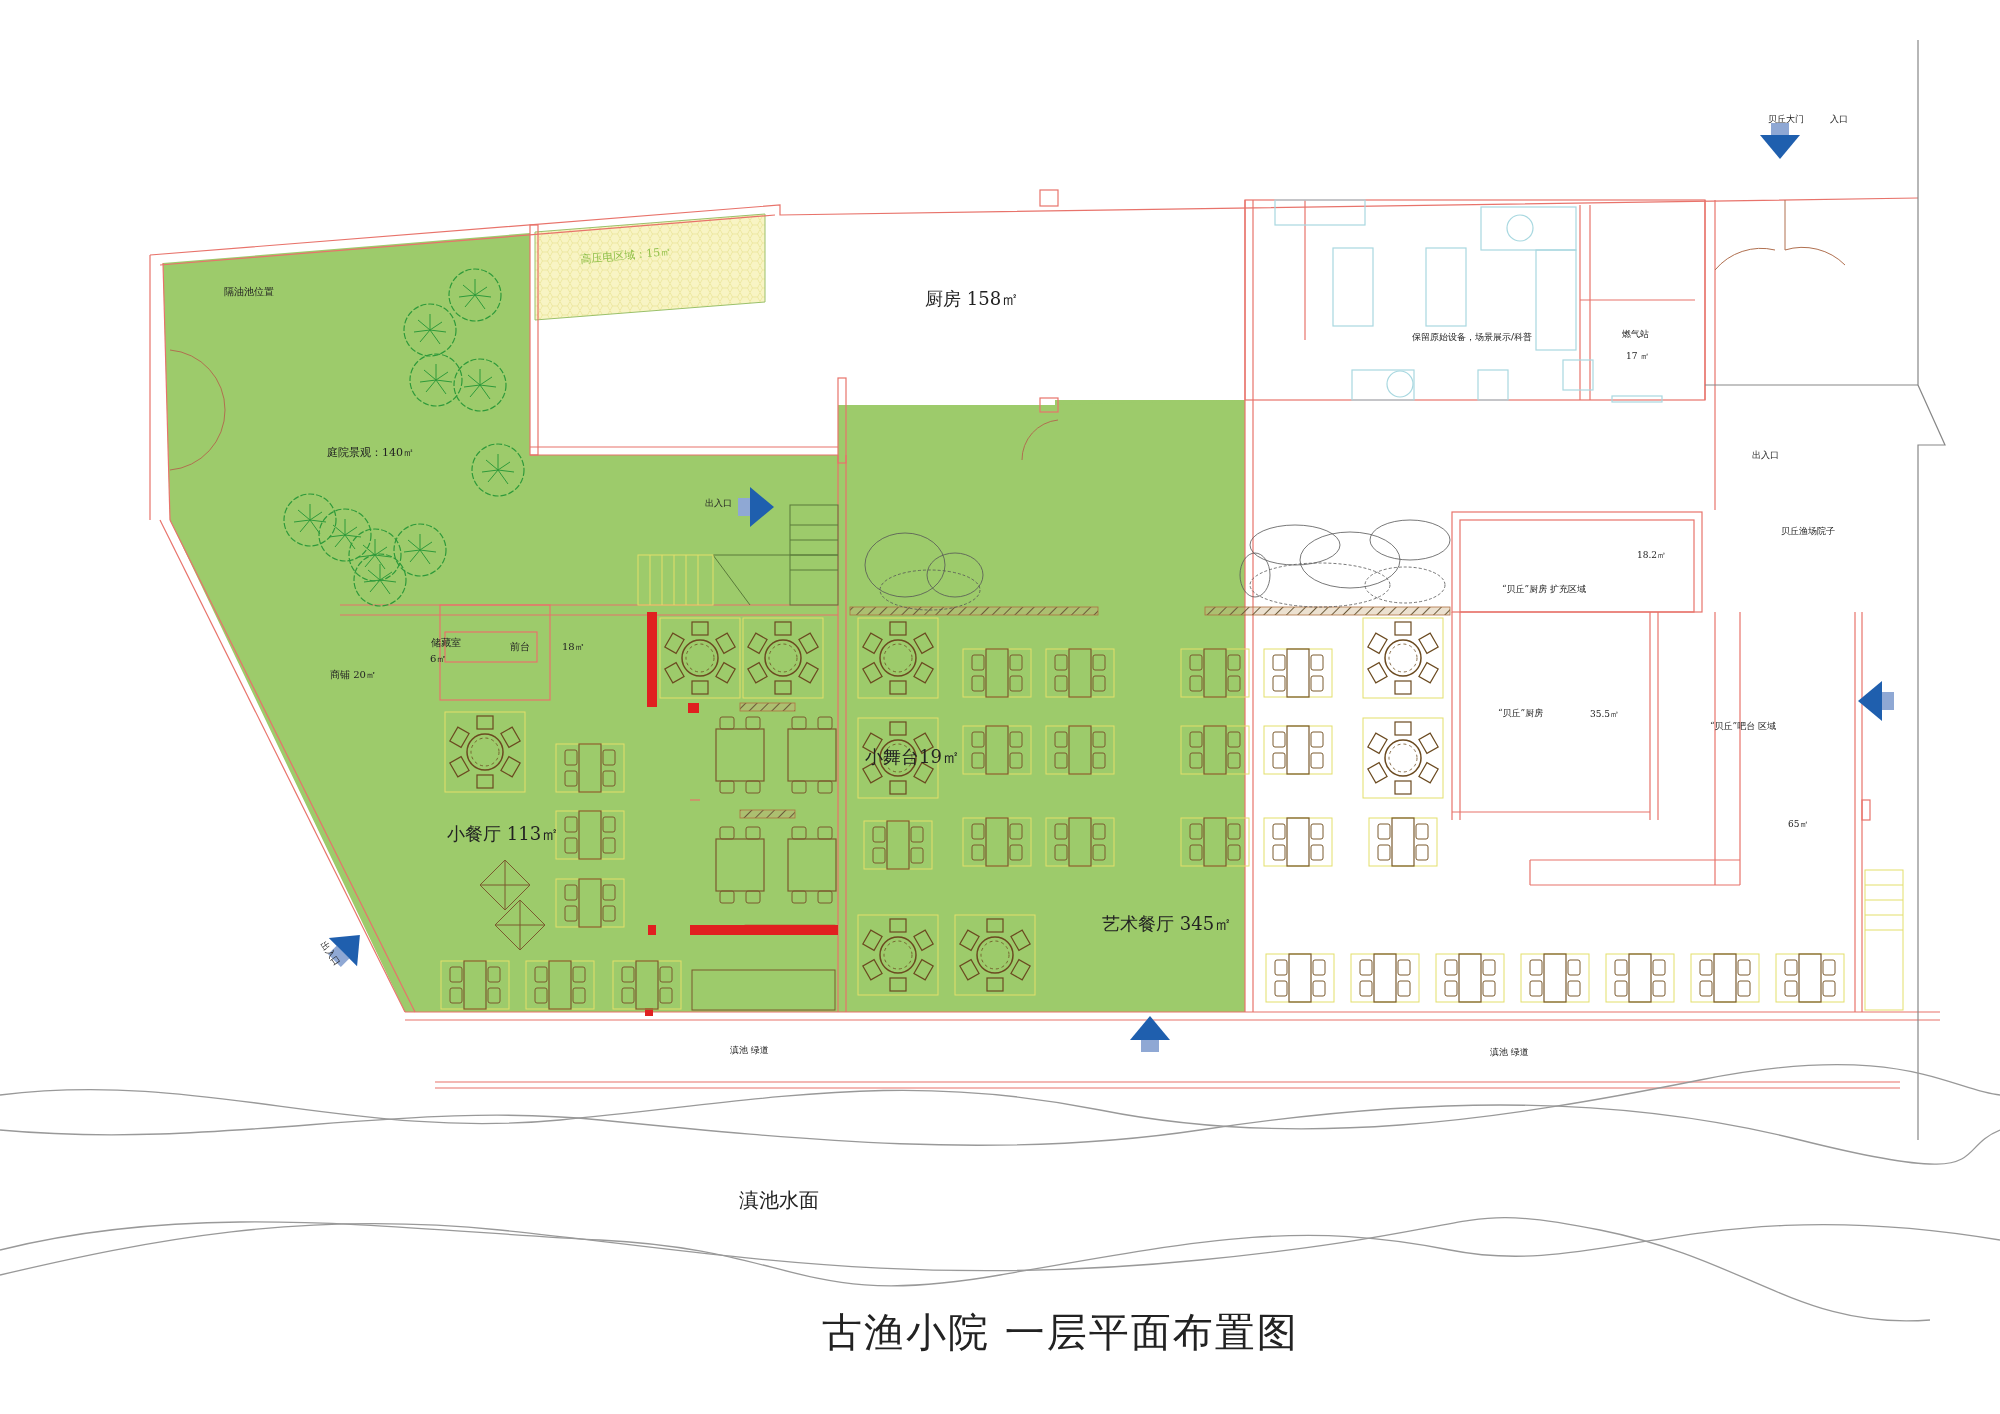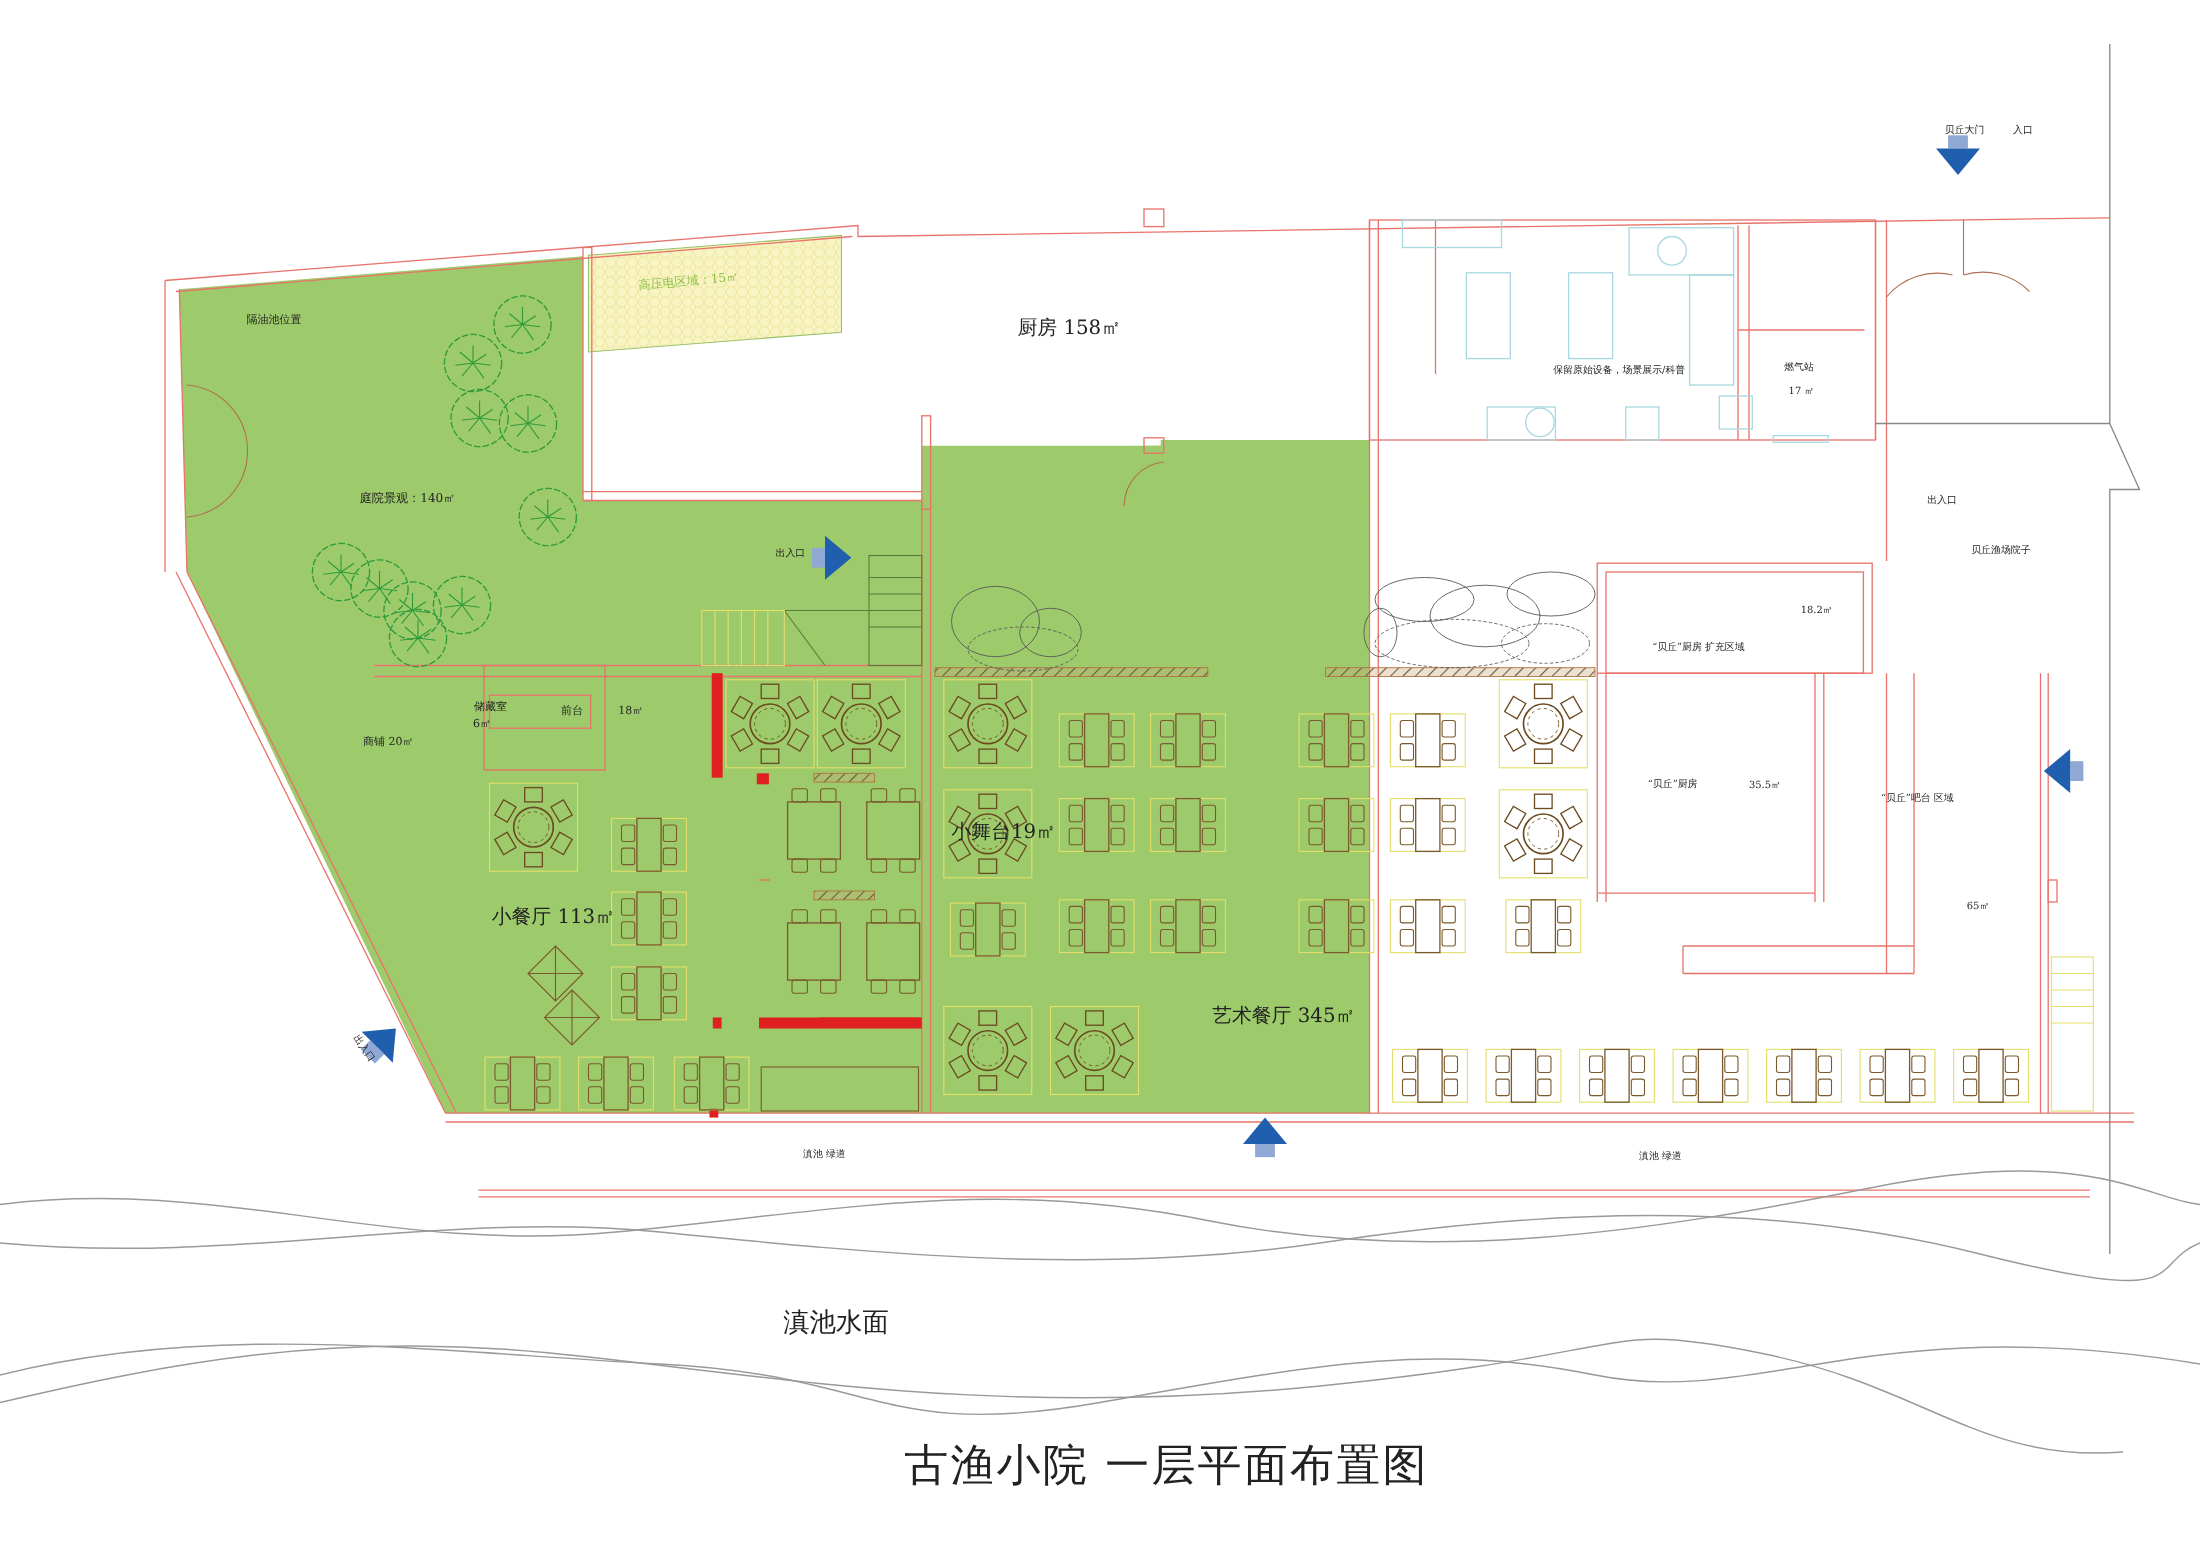--- a/index.html
+++ b/index.html
@@ -3,21 +3,21 @@
 <meta charset="utf-8">
 <style>
   html,body{margin:0;padding:0;background:#ffffff;}
   body{width:2000px;height:1414px;position:relative;overflow:hidden;font-family:"DejaVu Serif","Liberation Serif",serif;}
   #plan{position:absolute;left:0;top:0;width:2000px;height:1414px;}
   .lbl{position:absolute;color:#222;white-space:nowrap;font-family:"DejaVu Serif","Liberation Serif",serif;line-height:1;}
   .s9{font-size:9px;}
   .s10{font-size:10px;margin-left:48px;}
   .s11{font-size:11px;}
   .s18{font-size:18px;}
-  .s24{font-size:24px;}
+  .s24{font-size:20px;margin-left:27px;}
   .title{font-size:40px;letter-spacing:2px;}
   .hv{color:#8fbf48;transform:rotate(-5deg);transform-origin:left top;}
   .rot{transform:rotate(55deg);transform-origin:left top;}
 </style>
 </head>
 <body>
 
 <svg id="plan" viewBox="0 0 2000 1414" xmlns="http://www.w3.org/2000/svg">
   <defs>
     <pattern id="hatch" width="8" height="8" patternUnits="userSpaceOnUse" patternTransform="rotate(45)">
@@ -302,21 +302,21 @@
 <div class="lbl s10" style="left:282px;top:670px;">商铺 20㎡</div>
 <div class="lbl s18" style="left:447px;top:825px;">小餐厅 113㎡</div>
 <div class="lbl s18" style="left:865px;top:748px;">小舞台19㎡</div>
 <div class="lbl s18" style="left:1102px;top:915px;">艺术餐厅 345㎡</div>
 <div class="lbl s9" style="left:1502px;top:551px;margin-top:34px;">“贝丘”厨房    扩充区域</div>
 <div class="lbl s9" style="left:1637px;top:551px;">18.2㎡</div>
 <div class="lbl s9" style="left:1498px;top:709px;">“贝丘”厨房</div>
 <div class="lbl s9" style="left:1570px;top:710px;margin-left:20px;">35.5㎡</div>
 <div class="lbl s9" style="left:1710px;top:722px;">“贝丘”吧台    区域</div>
 <div class="lbl s9" style="left:1788px;top:820px;">65㎡</div>
-<div class="lbl s9" style="left:1781px;top:497px;margin-left:11px;">贝丘渔场院子</div>
+<div class="lbl s9" style="left:1781px;top:527px;">贝丘渔场院子</div>
 
 <div class="lbl s9" style="left:1768px;top:115px;">贝丘大门</div>
 <div class="lbl s9" style="left:1830px;top:115px;">入口</div>
 <div class="lbl s9" style="left:1752px;top:451px;">出入口</div>
 <div class="lbl s9" style="left:705px;top:499px;">出入口</div>
 <div class="lbl s9 rot" style="left:326px;top:940px;">出入口</div>
 
 <div class="lbl s9" style="left:730px;top:1046px;">滇池   绿道</div>
 <div class="lbl s9" style="left:1490px;top:1048px;">滇池   绿道</div>
 <div class="lbl s24" style="left:712px;top:1190px;">滇池水面</div>

